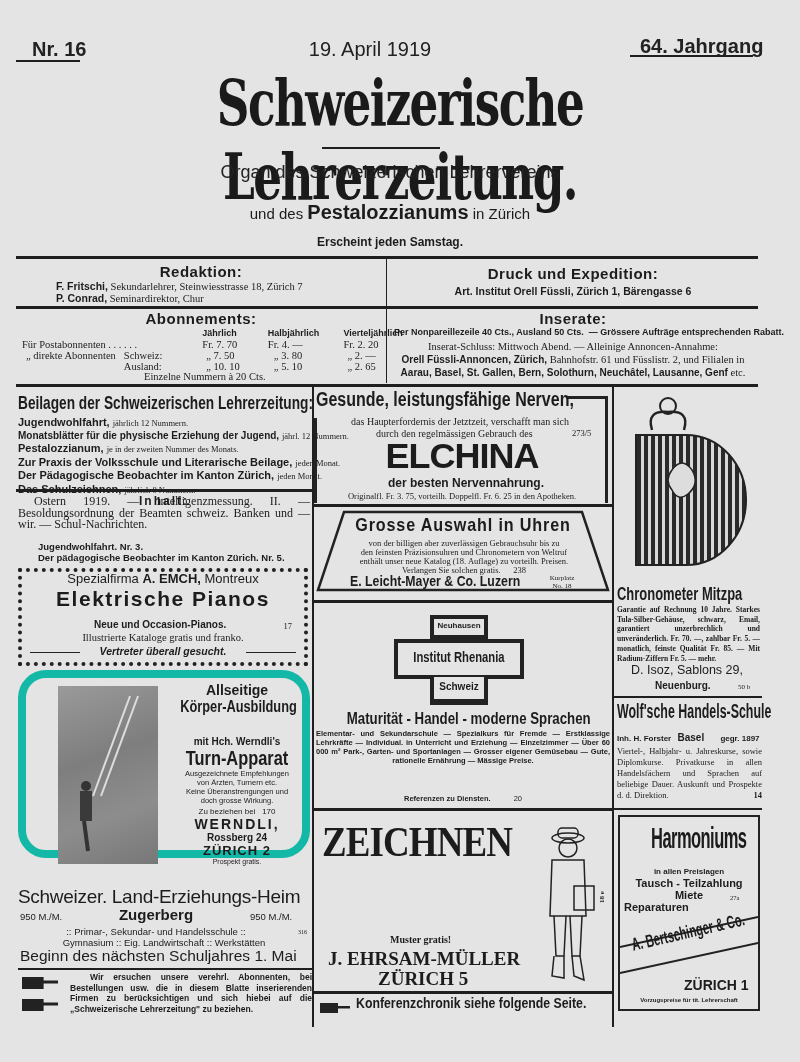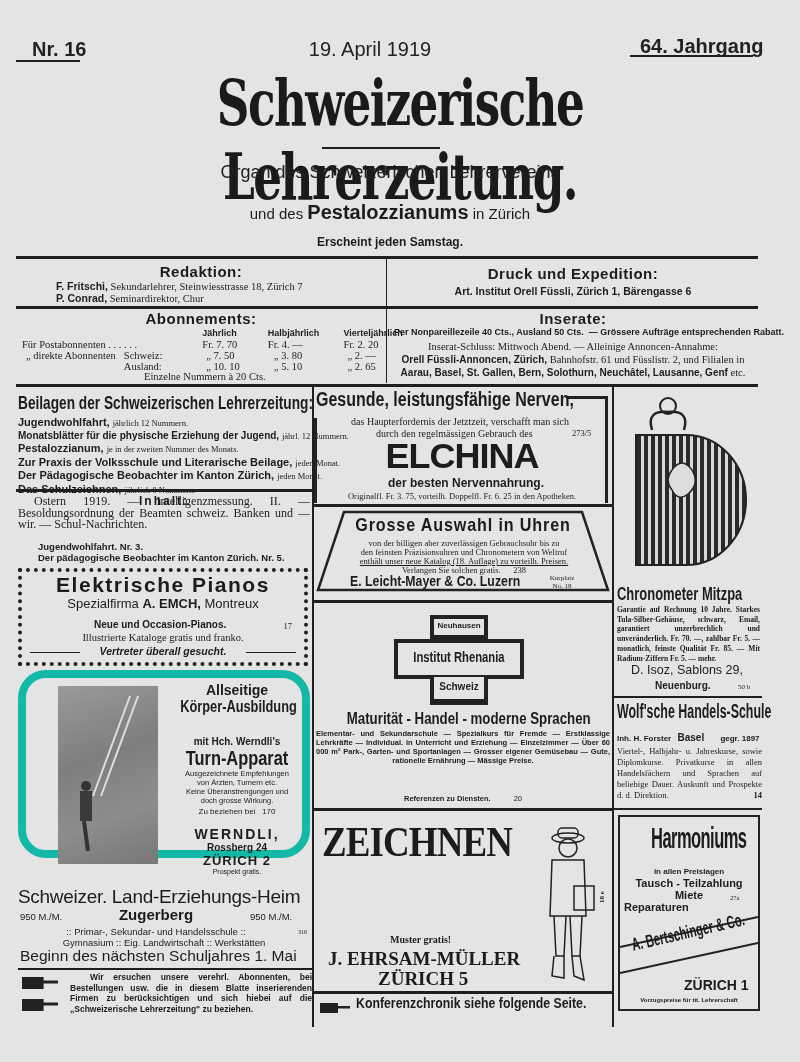--- a/index.html
+++ b/index.html
@@ -141,24 +141,24 @@
     </div>
   </div>
   <div class="hr" style="left:16px;top:489px;width:296px;height:3px;"></div>
 
   <div class="abs center sans b" style="left:16px;width:296px;top:494px;font-size:12px;letter-spacing:2px;">Inhalt:</div>
   <div class="abs small" style="left:18px;top:496px;width:292px;text-indent:16px;text-align:justify;font-size:12px;line-height:11.5px;">Ostern 1919. — Intelligenzmessung. II. — Besoldungsordnung der Beamten schweiz. Banken und — wir. — Schul-Nachrichten.</div>
   <div class="abs sans b" style="left:38px;top:541px;font-size:9.5px;line-height:11px;">Jugendwohlfahrt. Nr. 3.</div>
   <div class="abs sans b" style="left:38px;top:552px;font-size:9.5px;line-height:11px;">Der pädagogische Beobachter im Kanton Zürich. Nr. 5.</div>
 
   <div class="abs dotted" style="left:18px;top:568px;width:290px;height:98px;">
-    <div class="center sans b" style="font-size:21px;letter-spacing:1.5px;margin-top:1px;">Elektrische Pianos</div>
     <div class="center sans" style="font-size:13px;margin-top:-1px;">
       <span>Spezialfirma</span> <span class="b">A. EMCH,</span> <span>Montreux</span>
     </div>
+    <div class="center sans b" style="font-size:21px;letter-spacing:1.5px;margin-top:1px;">Elektrische Pianos</div>
     <div class="sans b" style="font-size:10px;position:absolute;left:72px;top:47px;">Neue und Occasion-Pianos.</div>
     <div class="tiny" style="position:absolute;right:12px;top:49px;">17</div>
     <div class="center small" style="position:absolute;left:0;width:100%;top:60px;">Illustrierte Kataloge gratis und franko.</div>
     <div style="position:absolute;left:8px;top:80px;width:50px;height:1px;background:#222;"></div>
     <div class="center small b" style="position:absolute;left:0;width:100%;top:73px;font-style:italic;font-family:'Liberation Sans',sans-serif;font-size:10.5px;">Vertreter überall gesucht.</div>
     <div style="position:absolute;right:8px;top:80px;width:50px;height:1px;background:#222;"></div>
   </div>
 
   <div class="abs rounded-frame" style="left:18px;top:670px;width:292px;height:188px;">
     <div class="photo" style="position:absolute;left:32px;top:8px;width:100px;height:178px;">
@@ -173,21 +173,21 @@
     <div class="center" style="position:absolute;left:140px;width:142px;top:4px;">
       <div class="sans b" style="font-size:14px;">Allseitige</div>
       <div class="sans b" style="font-size:16px;transform:scaleX(0.8);white-space:nowrap;">Körper-Ausbildung</div>
       <div class="sans b" style="font-size:10px;margin-top:20px;">mit Hch. Werndli's</div>
       <div class="sans b" style="font-size:21px;transform:scaleX(0.78);white-space:nowrap;line-height:22px;">Turn-Apparat</div>
       <div class="sans" style="font-size:7.5px;line-height:9px;">Ausgezeichnete Empfehlungen</div>
       <div class="sans" style="font-size:7.5px;line-height:9px;">von Ärzten, Turnern etc.</div>
       <div class="sans" style="font-size:7.5px;line-height:9px;">Keine Überanstrengungen und</div>
       <div class="sans" style="font-size:7.5px;line-height:9px;">doch grosse Wirkung.</div>
       <div class="sans" style="font-size:8px;margin-top:2px;"><span>Zu beziehen bei</span> &nbsp;&nbsp;<span>170</span></div>
-      <div class="sans b" style="font-size:14px;letter-spacing:2px;margin-top:10px;">WERNDLI,</div>
+      <div class="sans b" style="font-size:14px;letter-spacing:2px;">WERNDLI,</div>
       <div class="sans b" style="font-size:10px;">Rossberg 24</div>
       <div class="sans b" style="font-size:13px;letter-spacing:1px;">ZÜRICH 2</div>
       <div class="sans" style="font-size:7px;">Prospekt gratis.</div>
     </div>
   </div>
 
   <div class="abs sans" style="left:18px;top:886px;font-size:19px;white-space:nowrap;letter-spacing:-0.3px;">Schweizer. Land-Erziehungs-Heim</div>
   <div class="abs sans" style="left:20px;top:911px;font-size:9.5px;">950 M./M.</div>
   <div class="abs sans b center" style="left:0;width:312px;top:906px;font-size:15px;">Zugerberg</div>
   <div class="abs sans" style="left:250px;top:911px;font-size:9.5px;">950 M./M.</div>
@@ -215,21 +215,21 @@
   </div>
   <div class="hr" style="left:314px;top:504px;width:298px;height:3px;"></div>
 
   <div class="abs" style="left:316px;top:510px;width:294px;height:84px;">
     <svg width="294" height="84" style="position:absolute;left:0;top:0;">
       <polygon points="28,2 266,2 292,80 2,80" fill="none" stroke="#222" stroke-width="2.5"></polygon>
     </svg>
     <div class="sans b center" style="position:absolute;left:0;width:294px;top:4px;font-size:19px;letter-spacing:1px;transform:scaleX(0.85);">Grosse Auswahl in Uhren</div>
     <div class="tiny center" style="position:absolute;left:28px;width:240px;top:28px;">von der billigen aber zuverlässigen Gebrauchsuhr bis zu</div>
     <div class="tiny center" style="position:absolute;left:26px;width:244px;top:37px;">den feinsten Präzisionsuhren und Chronometern von Weltruf</div>
-    <div class="tiny center" style="position:absolute;left:24px;width:248px;top:46px;text-decoration:underline;">enthält unser neue Katalog (18. Auflage) zu vorteilh. Preisen.</div>
+    <div class="tiny center" style="position:absolute;left:24px;width:248px;top:46px;">enthält unser neue Katalog (18. Auflage) zu vorteilh. Preisen.</div>
     <div class="tiny center" style="position:absolute;left:20px;width:256px;top:55px;"><span>Verlangen Sie solchen gratis.</span> &nbsp;&nbsp;&nbsp;&nbsp;&nbsp;<span>238</span></div>
     <div class="sans b" style="position:absolute;left:34px;top:62px;font-size:15px;transform:scaleX(0.82);transform-origin:left;white-space:nowrap;">E. Leicht-Mayer &amp; Co. Luzern</div>
     <div class="tiny center" style="position:absolute;left:226px;top:64px;width:40px;font-size:7px;line-height:8px;">
         <div>Kurplatz</div>
         <div>No. 18</div>
       </div>
   </div>
   <div class="hr" style="left:314px;top:600px;width:298px;height:3px;"></div>
 
   <div class="abs" style="left:314px;top:605px;width:298px;height:200px;">

